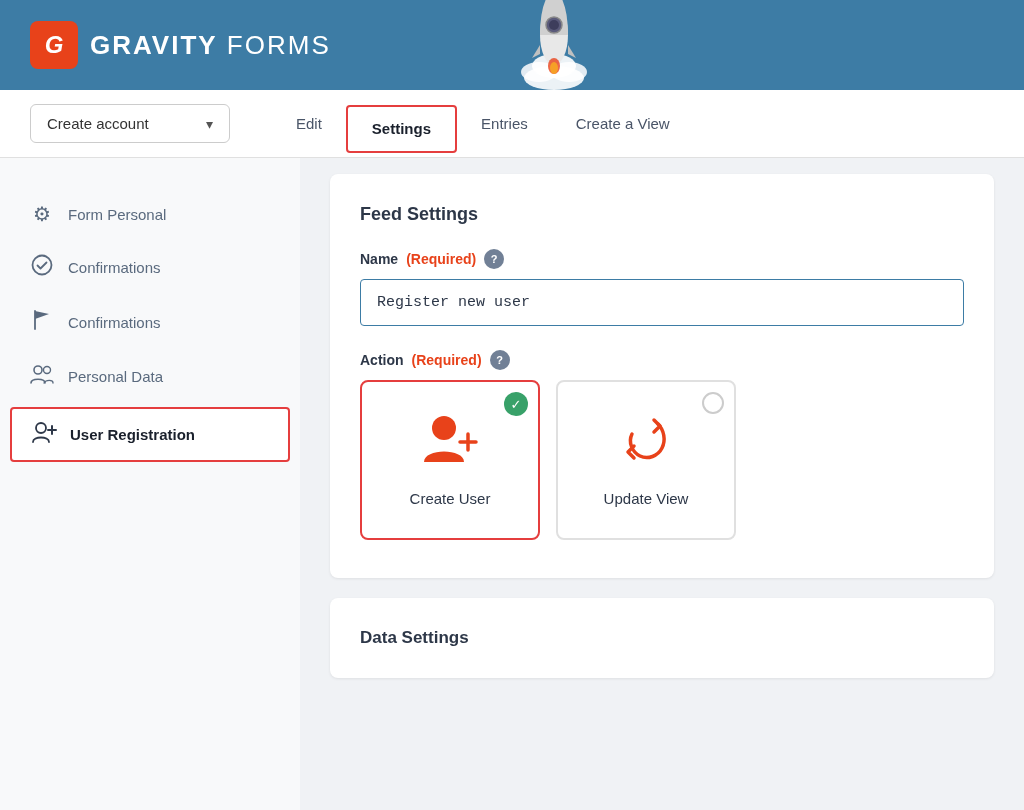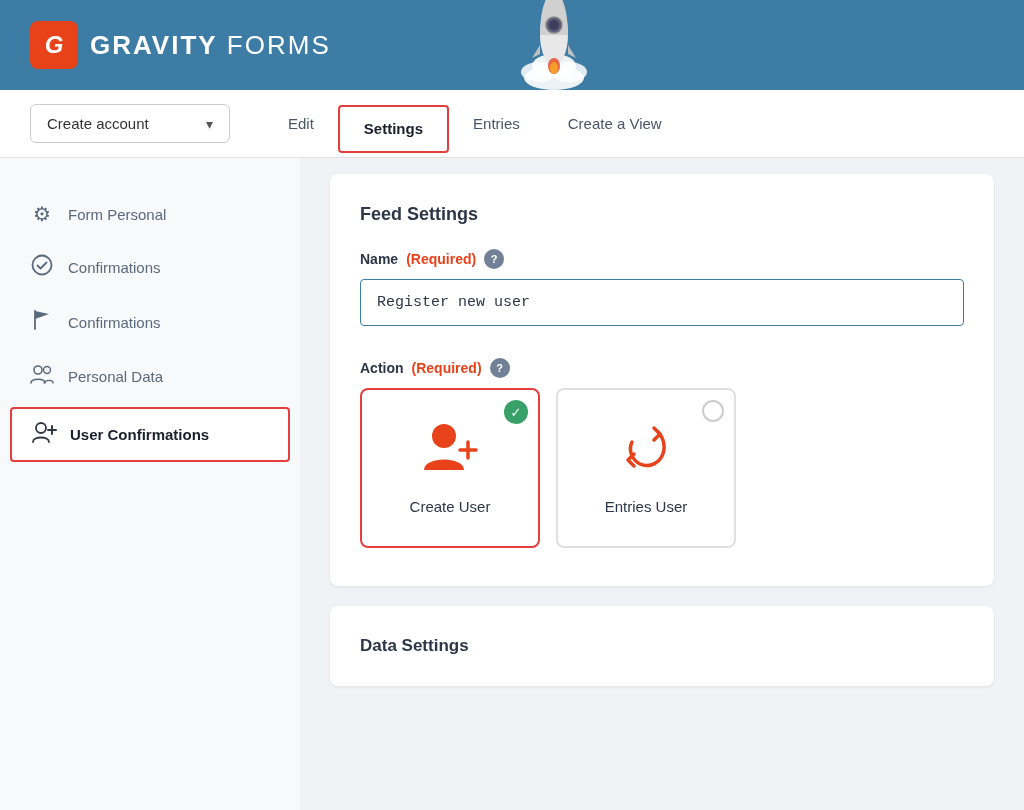--- a/index.html
+++ b/index.html
@@ -55,21 +55,21 @@
     }
 
     
     .toolbar {
       background: white;
       height: 68px;
       display: flex;
       align-items: center;
       padding: 0 30px;
       border-bottom: 1px solid #e0e0e0;
-      gap: 4px;
+      gap: 12px;
     }
     .form-selector {
       display: flex;
       align-items: center;
       gap: 10px;
       border: 1.5px solid #ccc;
       border-radius: 6px;
       padding: 10px 16px;
       min-width: 200px;
       cursor: pointer;
@@ -193,21 +193,20 @@
     }
 
     .field-label {
       font-size: 14px;
       font-weight: 600;
       color: #2d3748;
       margin-bottom: 10px;
       display: flex;
       align-items: center;
       gap: 8px;
-      margin-top: 8px;
     }
     .required-text {
       color: #e8421a;
       font-weight: 600;
     }
     .help-icon {
       width: 20px;
       height: 20px;
       border-radius: 50%;
       background: #718096;
@@ -385,21 +384,21 @@
 
     <div class="sidebar-item active">
       <span class="sidebar-icon">
         <svg width="26" height="22" viewBox="0 0 26 22" fill="none" xmlns="http://www.w3.org/2000/svg">
           <circle cx="9" cy="7" r="5" stroke="#2d3748" stroke-width="1.8" fill="none"></circle>
           <path d="M1 21 C1 15 17 15 17 21" stroke="#2d3748" stroke-width="1.8" fill="none" stroke-linecap="round"></path>
           <line x1="20" y1="5" x2="20" y2="13" stroke="#2d3748" stroke-width="2" stroke-linecap="round"></line>
           <line x1="16" y1="9" x2="24" y2="9" stroke="#2d3748" stroke-width="2" stroke-linecap="round"></line>
         </svg>
       </span>
-      <span>User Confirmations</span>
+      <span>User Registration</span>
     </div>
 
   </div>
 
   <div class="content">
 
     <div class="content-card">
 
       <div class="section-title">Feed Settings</div>
 
@@ -435,21 +434,21 @@
 
         <div class="action-card">
           <div class="radio-badge"></div>
           <div class="action-card-icon">
             <svg width="52" height="52" viewBox="0 0 52 52" fill="none" xmlns="http://www.w3.org/2000/svg">
               <path d="M38 10 C44 16 46 26 42 34 C38 42 28 46 20 42 C12 38 8 28 12 20" stroke="#e8421a" stroke-width="3.5" fill="none" stroke-linecap="round"></path>
               <path d="M34 6 L40 12 L34 18" stroke="#e8421a" stroke-width="3.5" fill="none" stroke-linecap="round" stroke-linejoin="round"></path>
               <path d="M14 44 L8 38 L14 32" stroke="#e8421a" stroke-width="3.5" fill="none" stroke-linecap="round" stroke-linejoin="round"></path>
             </svg>
           </div>
-          <span class="action-card-label">Entries User</span>
+          <span class="action-card-label">Update View</span>
         </div>
 
       </div>
     </div>
 
     <div class="content-card">
       <div class="section-title-small">Data Settings</div>
     </div>
 
   </div>

